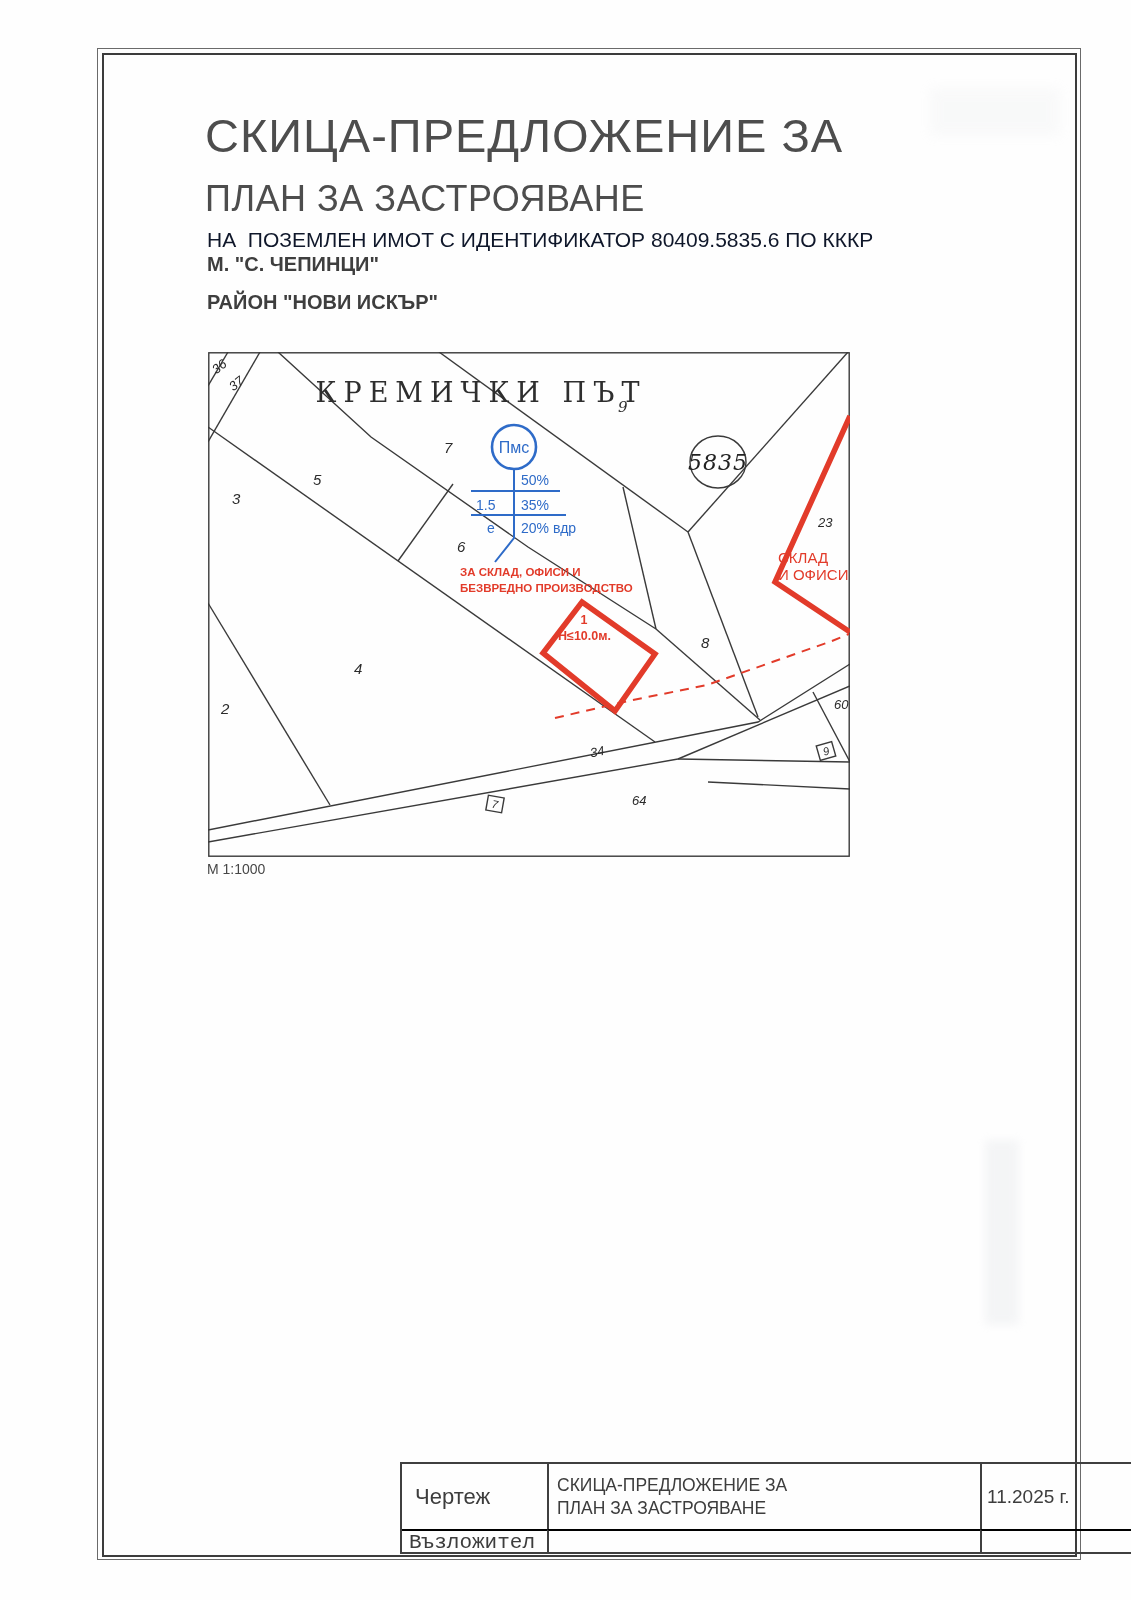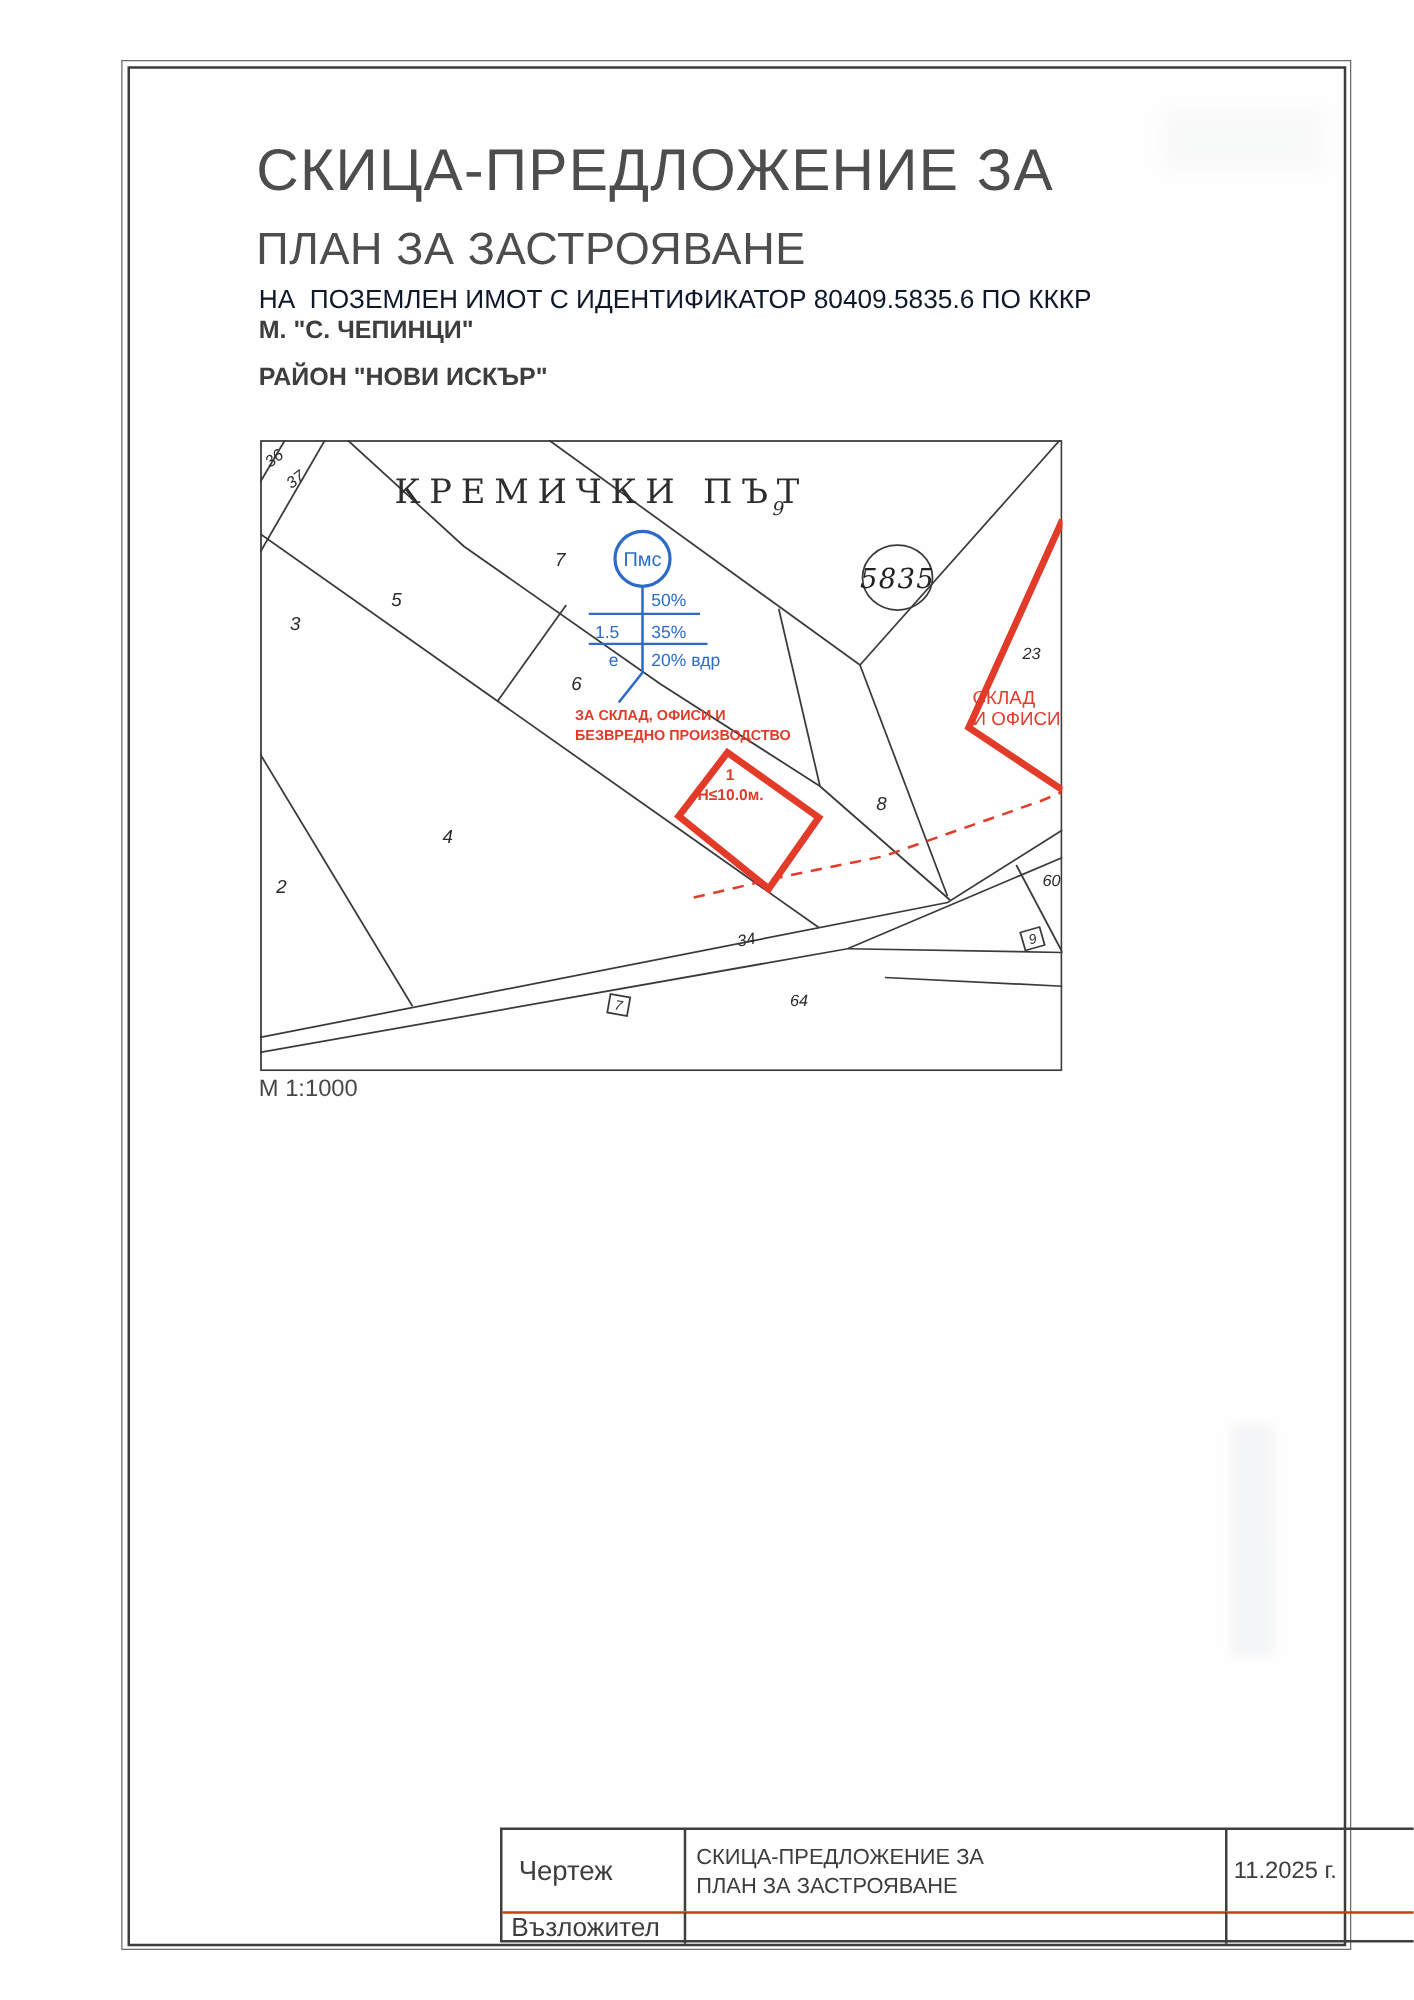--- a/index.html
+++ b/index.html
@@ -10,21 +10,21 @@
   .frame-inner{position:absolute;left:102px;top:53px;width:971px;height:1500px;
         border:2px solid #3c3c3c;}
   .title1{position:absolute;left:205px;top:108px;font-size:47px;color:#4d4d4d;
         letter-spacing:1px;white-space:nowrap;}
   .title2{position:absolute;left:205px;top:178px;font-size:36px;color:#4d4d4d;
         letter-spacing:0.5px;white-space:nowrap;}
   .subtitle{position:absolute;left:207px;top:228px;font-size:21px;color:#0f172a;white-space:pre;}
   .locality{position:absolute;left:207px;top:253px;font-size:20px;font-weight:bold;color:#3e3e3e;}
   .district{position:absolute;left:207px;top:291px;font-size:20px;font-weight:bold;color:#3e3e3e;}
   .mapwrap{position:absolute;left:208px;top:352px;width:642px;height:505px;}
-  .scale{position:absolute;left:207px;top:861px;font-size:19px;color:#474747;}
+  .scale{position:absolute;left:207px;top:861px;font-size:14px;color:#474747;}
   
   .lbl{font-family:"Liberation Sans",sans-serif;font-style:italic;fill:#2b2b2b;font-size:15px;}
   .lbl-s{font-size:13px;}
   .street{font-family:"DejaVu Serif","Liberation Serif",serif;fill:#2e2e2e;font-size:27px;letter-spacing:7px;}
   .street-sub{font-family:"DejaVu Serif","Liberation Serif",serif;font-style:italic;fill:#2e2e2e;font-size:15px;}
   .cadnum{font-family:"DejaVu Serif","Liberation Serif",serif;font-style:italic;fill:#222;font-size:22px;letter-spacing:1px;}
   .blue-t{font-family:"Liberation Sans",sans-serif;fill:#2e6bc8;font-size:14px;}
   .blue-big{font-family:"Liberation Sans",sans-serif;fill:#2e6bc8;font-size:16px;}
   .red-t{font-family:"Liberation Sans",sans-serif;fill:#e23b2a;font-weight:bold;font-size:11.5px;}
   .red-m{font-family:"Liberation Sans",sans-serif;fill:#e23b2a;font-weight:bold;font-size:12.5px;}
@@ -32,21 +32,21 @@
   .mk{font-family:"Liberation Sans",sans-serif;font-style:italic;fill:#2b2b2b;font-size:11px;}
   .blk-line{stroke:#3a3a3a;stroke-width:1.4;fill:none;}
   .red-line{stroke:#e23b2a;fill:none;}
   .blue-line{stroke:#2e6bc8;fill:none;}
   
   .ftable{position:absolute;left:400px;top:1462px;width:757px;height:92px;
         border:2px solid #3f3f3f;box-sizing:border-box;display:grid;
         grid-template-columns:145px 433px 1fr;grid-template-rows:65px 1fr;color:#3d3d3d;}
   .fcell{box-sizing:border-box;display:flex;align-items:center;}
   .b-l{border-left:2px solid #3f3f3f;}
-  .b-t{border-top:2px solid #c2410c;}
+  .b-t{border-top:2px solid #000000;font-family:Liberation Mono, monospace;}
   .fc-label{font-size:22px;padding-left:13px;}
   .fc-val{flex-direction:column;align-items:flex-start;justify-content:center;
         font-size:17.5px;line-height:23px;padding-left:8px;}
   .fc-date{font-size:19px;padding-left:5px;}
   .fc-label2{font-size:21px;padding-left:7px;}
   .artifact1{position:absolute;left:985px;top:1140px;width:34px;height:185px;
         background:#c9ced4;opacity:0.18;filter:blur(4px);}
   .artifact2{position:absolute;left:930px;top:88px;width:130px;height:48px;
         background:#d5d8da;opacity:0.12;filter:blur(6px);}
 </style>

